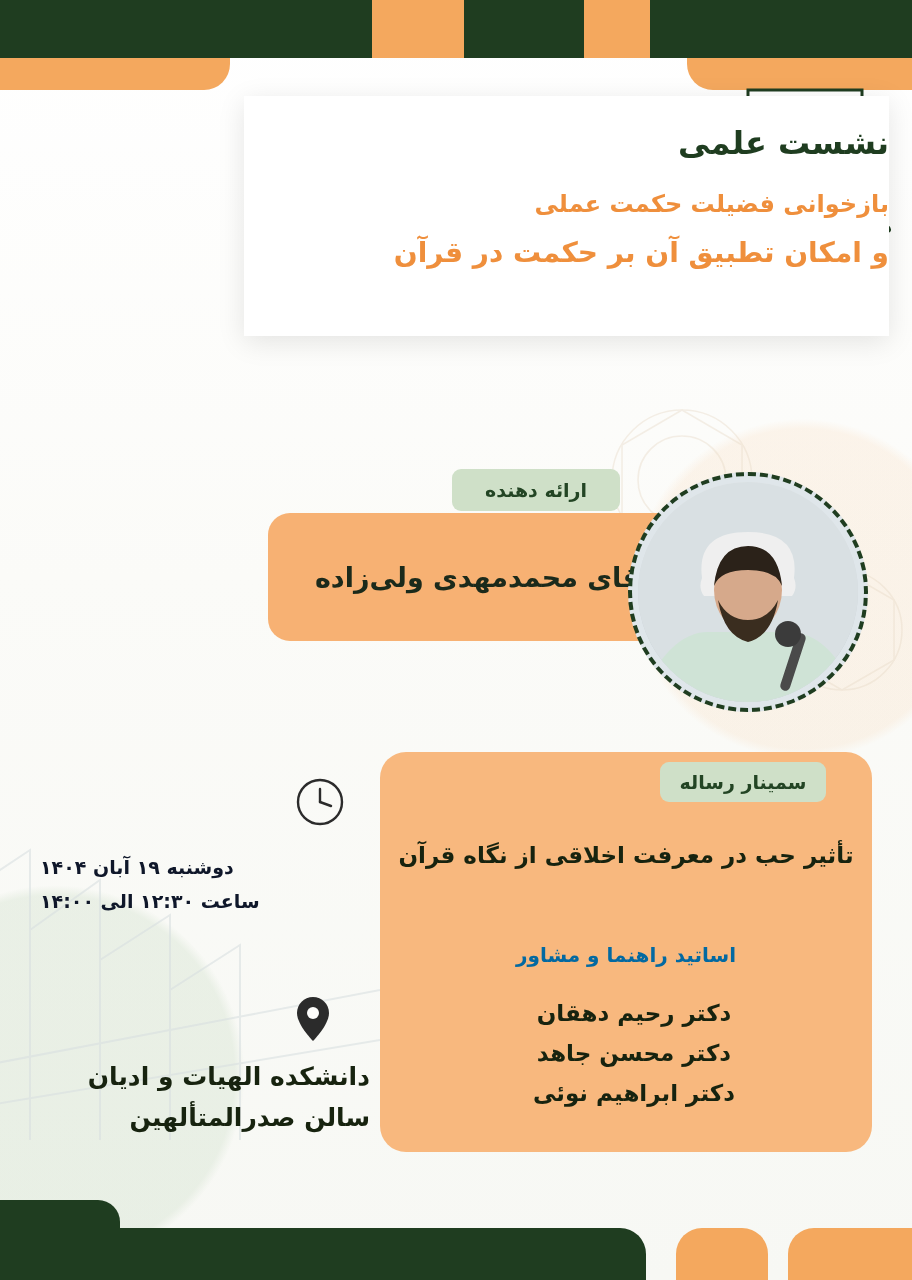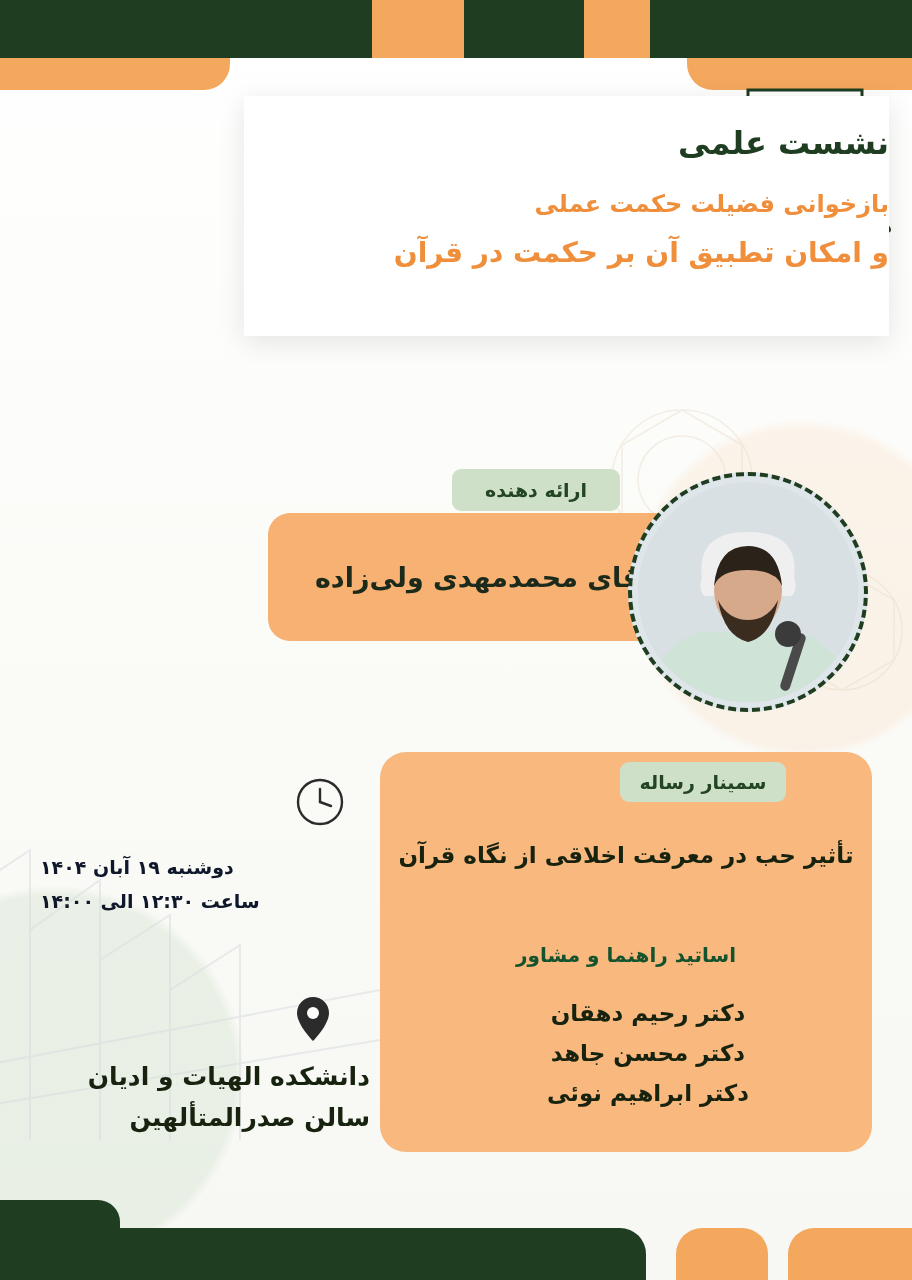--- a/index.html
+++ b/index.html
@@ -196,21 +196,21 @@
     top: 752px;
     left: 380px;
     width: 492px;
     height: 400px;
     background: #f8b87e;
     border-radius: 26px;
   }
   .seminar-chip {
     position: absolute;
     top: 762px;
-    left: 620px;
+    left: 660px;
     width: 166px;
     height: 40px;
     background: #cfe0c8;
     border-radius: 9px;
     display: flex;
     align-items: center;
     justify-content: center;
     font-size: 19px;
     font-weight: bold;
     color: #234524;
@@ -227,26 +227,26 @@
     line-height: 1.5;
   }
   .advisors-label {
     position: absolute;
     top: 943px;
     left: 398px;
     width: 456px;
     text-align: center;
     font-size: 20px;
     font-weight: bold;
-    color: #14532d;
+    color: #0369a1;
   }
   .advisors-list {
     position: absolute;
     top: 1000px;
-    left: 420px;
+    left: 406px;
     width: 456px;
     text-align: center;
   }
   .advisors-list div {
     font-size: 23px;
     font-weight: bold;
     color: #17230f;
     margin-bottom: 14px;
   }
 

